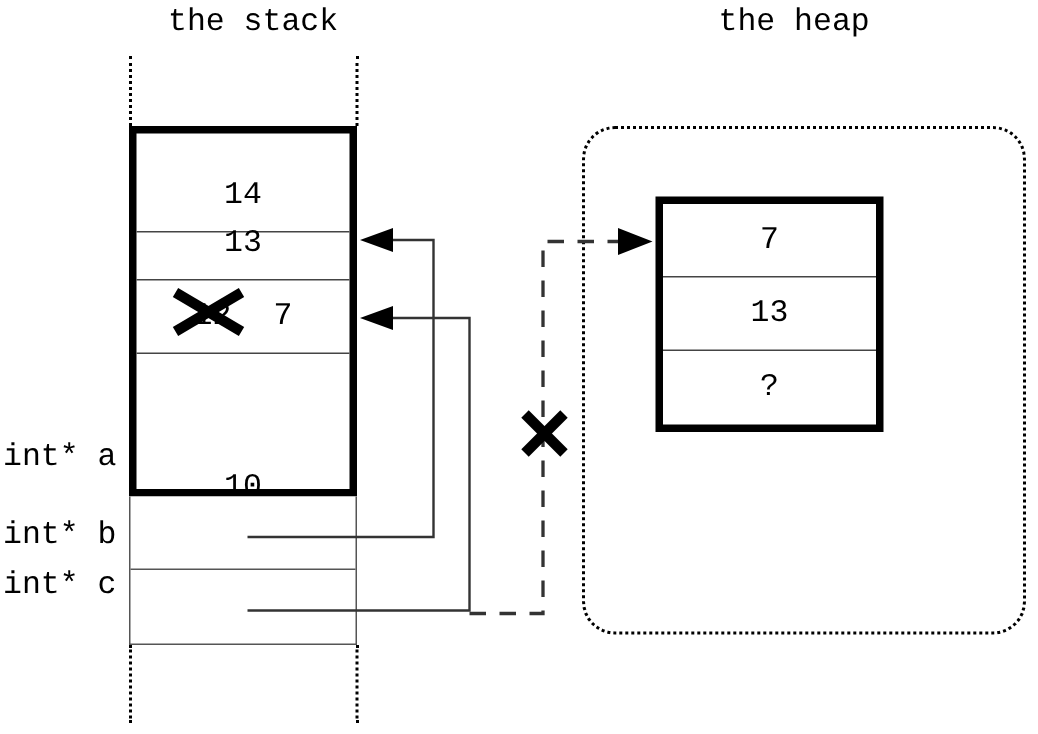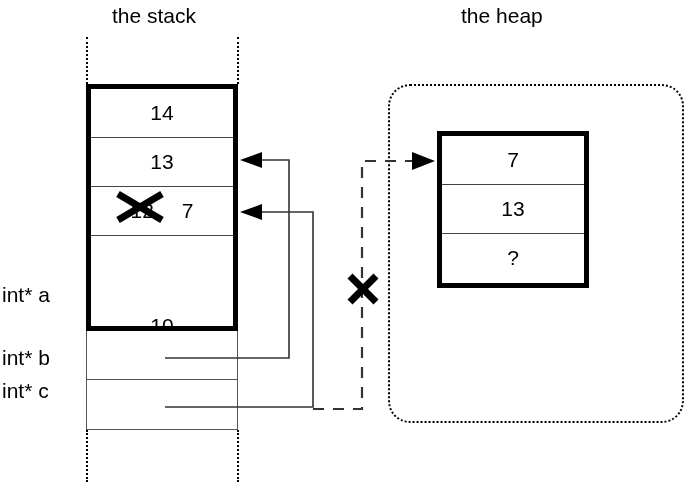--- a/index.html
+++ b/index.html
@@ -5,33 +5,33 @@
   html, body {
     margin: 0;
     padding: 0;
     background: #ffffff;
   }
   #canvas {
     position: relative;
     width: 692px;
     height: 489px;
     background: #ffffff;
-    font-family: Liberation Sans, sans-serif;
+    font-family: Liberation Mono, monospace;
     color: #000000;
     overflow: hidden;
   }
   .title {
     position: absolute;
     font-size: 21px;
     line-height: 1;
     white-space: nowrap;
     color: #000;
   }
   #stack-title { left: 112px; top: 5px; }
-  #heap-title  { left: 461px; top: 5px; }
+  #heap-title  { left: 479px; top: 5px; }
 
   
   .stack-dotted {
     position: absolute;
     width: 0;
     border-left: 2px dotted #000;
   }
   #stack-dot-top-left   { left: 86px;  top: 37px;  height: 47px; }
   #stack-dot-top-right  { left: 237px; top: 37px;  height: 47px; }
   #stack-dot-bot-left   { left: 86px;  top: 430px; height: 52px; }
@@ -83,21 +83,21 @@
     border-top: 1px solid #555;
   }
 
   
   .var-label {
     position: absolute;
     left: 2px;
     font-size: 21px;
     white-space: nowrap;
   }
-  #label-a { top: 283px; }
+  #label-a { top: 294px; }
   #label-b { top: 346px; }
   #label-c { top: 379px; }
 
   
   #heap-region {
     position: absolute;
     left: 388px;
     top: 84px;
     width: 296px;
     height: 339px;
@@ -180,21 +180,21 @@
 
   <div class="title" id="stack-title">the stack</div>
   <div class="title" id="heap-title">the heap</div>
 
   <div class="stack-dotted" id="stack-dot-top-left"></div>
   <div class="stack-dotted" id="stack-dot-top-right"></div>
   <div class="stack-dotted" id="stack-dot-bot-left"></div>
   <div class="stack-dotted" id="stack-dot-bot-right"></div>
 
   <div id="stack-frame">
-    <div class="stack-cell" style="top:0px;">
+    <div class="stack-cell" style="top:17px;">
       <span>14</span>
     </div>
     <div class="stack-cell" style="top:49px;">
       <span>13</span>
     </div>
     <div class="stack-cell" style="top:98px;">
       <span class="struck-wrap">
         <span class="struck-value">12</span>
         <svg class="x-over" viewBox="0 0 52 34">
           <line x1="4" y1="4" x2="48" y2="30" stroke="#000" stroke-width="7"></line>

